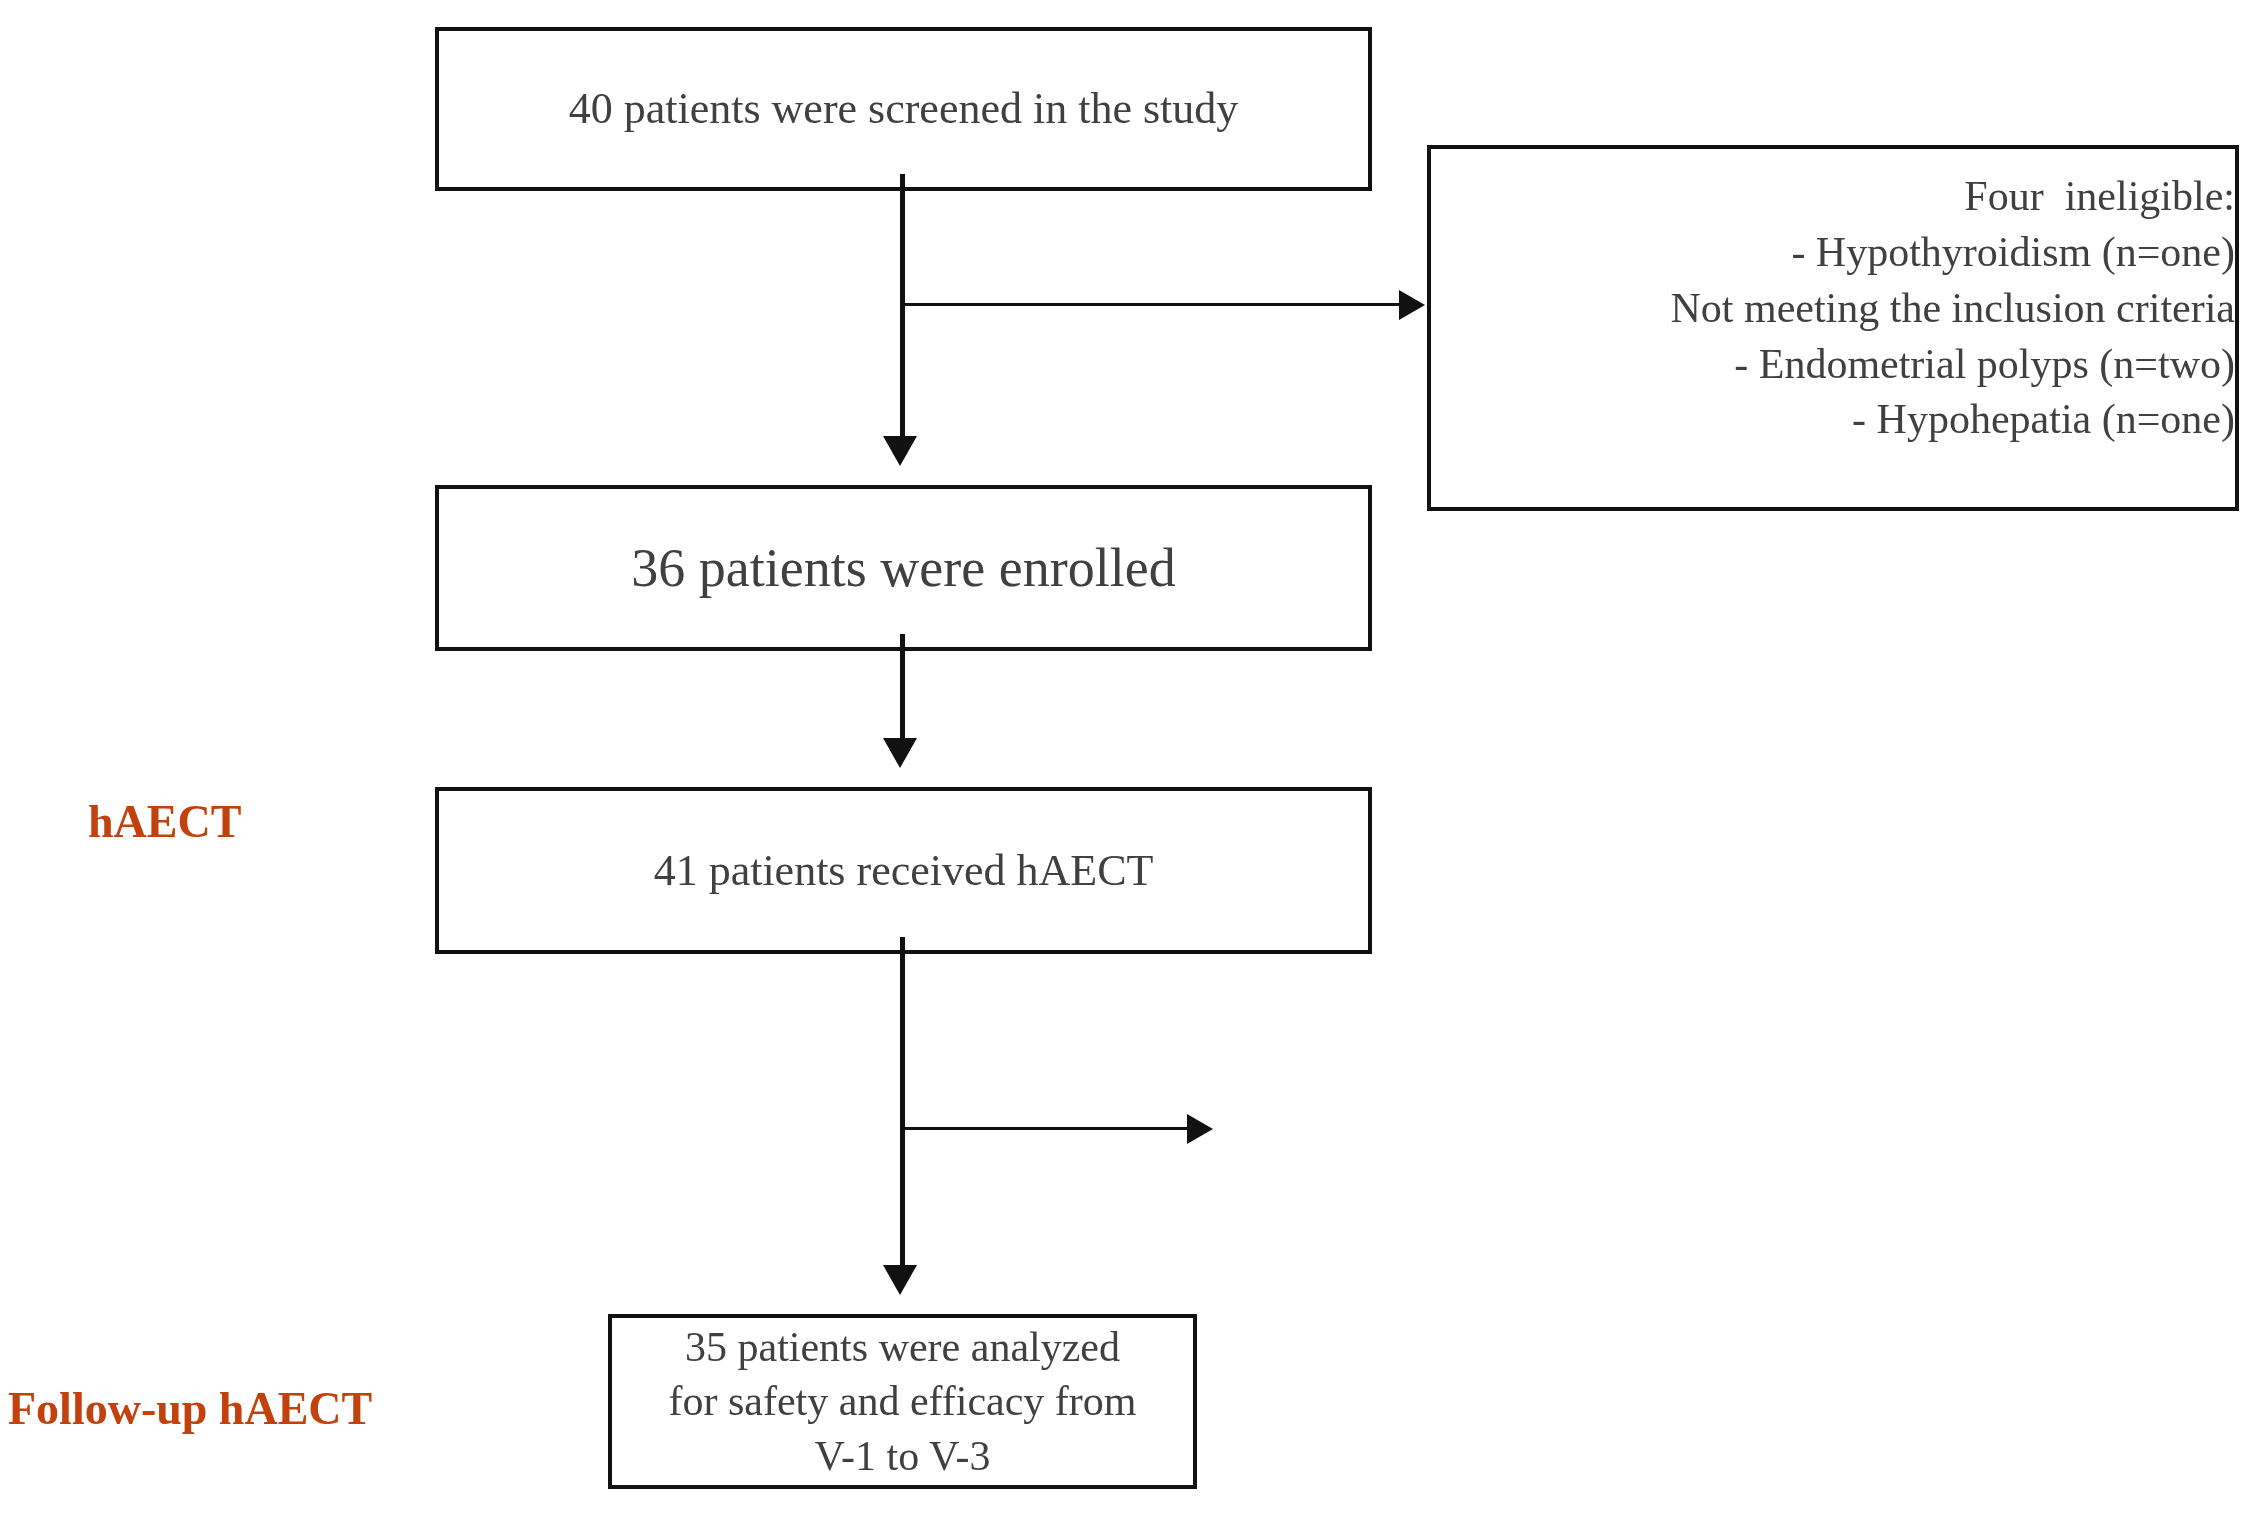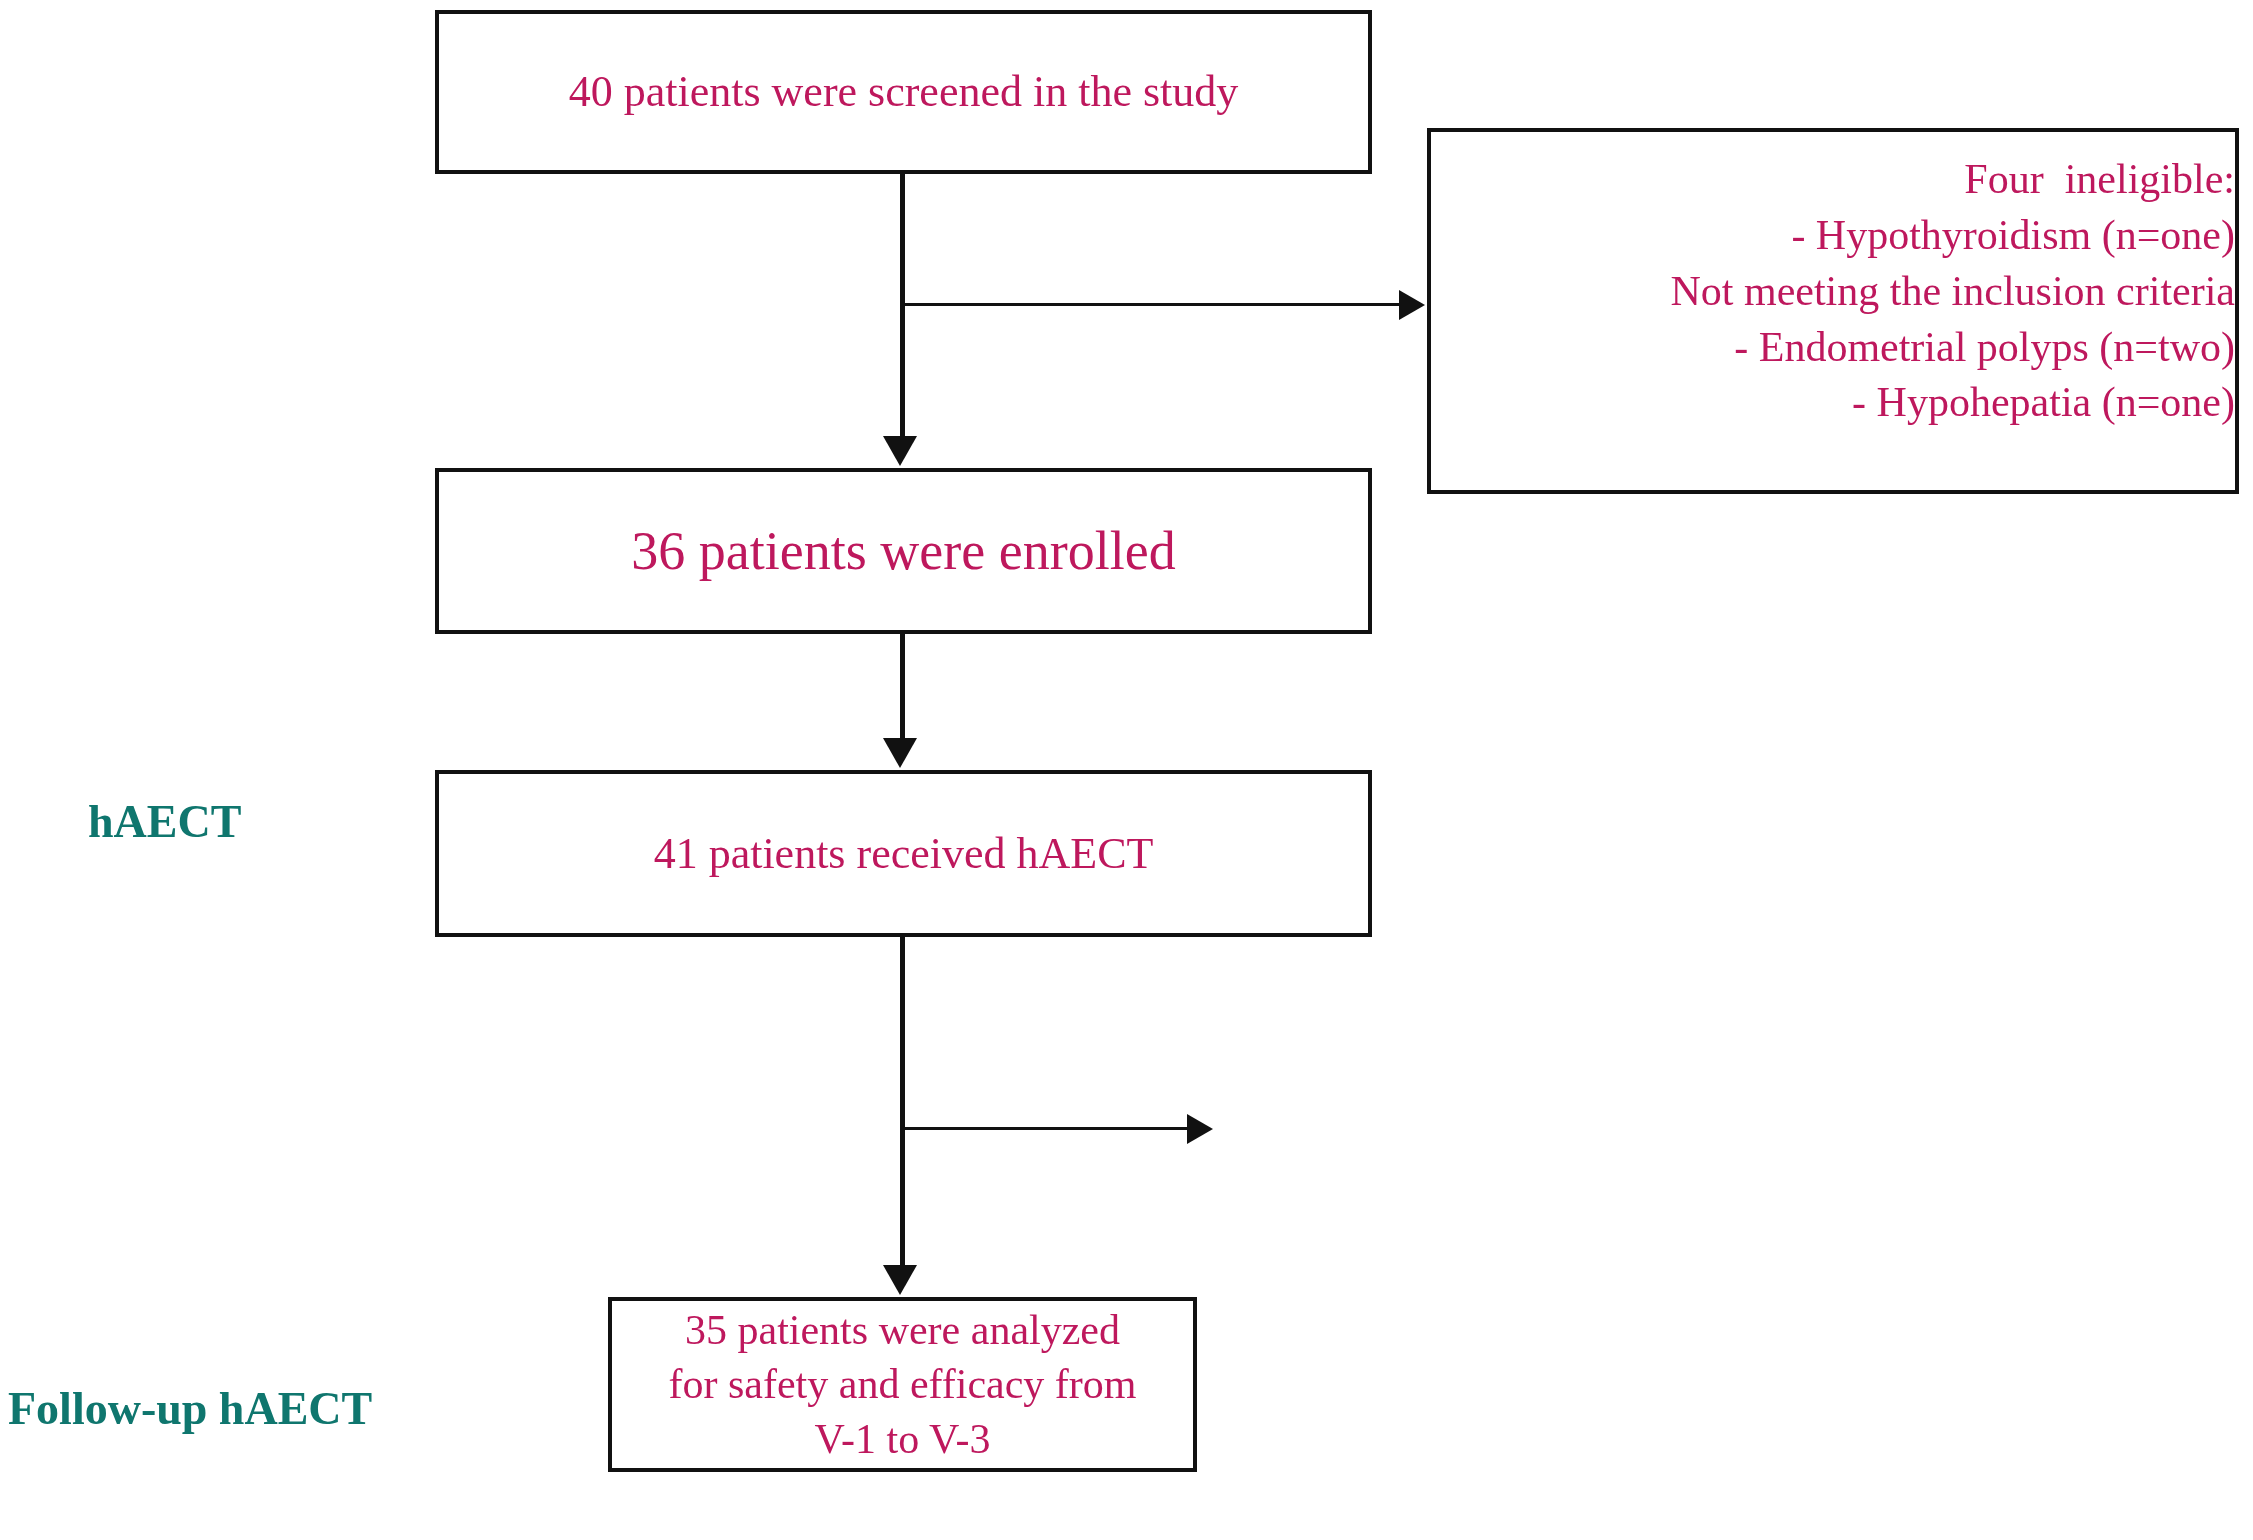--- a/index.html
+++ b/index.html
@@ -19,21 +19,22 @@
   .node-box {
     position: absolute;
     box-sizing: border-box;
     border: 4px solid #111111;
     background: #ffffff;
     display: flex;
     align-items: center;
     justify-content: center;
     text-align: center;
     line-height: 1.30;
-    color: #be185d;
+    color: #404040;
+    margin-top: 17px;
   }
   .node-text {
     display: block;
     width: 100%;
     padding: 0 10px;
     box-sizing: border-box;
   }
   
   #box-screened {
     left: 435px; top: 10px; width: 937px; height: 164px;
@@ -99,21 +100,21 @@
     position: absolute;
     width: 0; height: 0;
     border-top: 15px solid transparent;
     border-bottom: 15px solid transparent;
     border-left: 26px solid #111111;
   }
   
   .stage-label {
     position: absolute;
     font-weight: bold;
-    color: #0f766e;
+    color: #c2410c;
     white-space: nowrap;
   }
   #label-haect { left: 88px; top: 795px; font-size: 46px; }
   #label-followup { left: 8px; top: 1382px; font-size: 46px; }
 </style>
 </head>
 <body>
 
 <div id="canvas">
 

